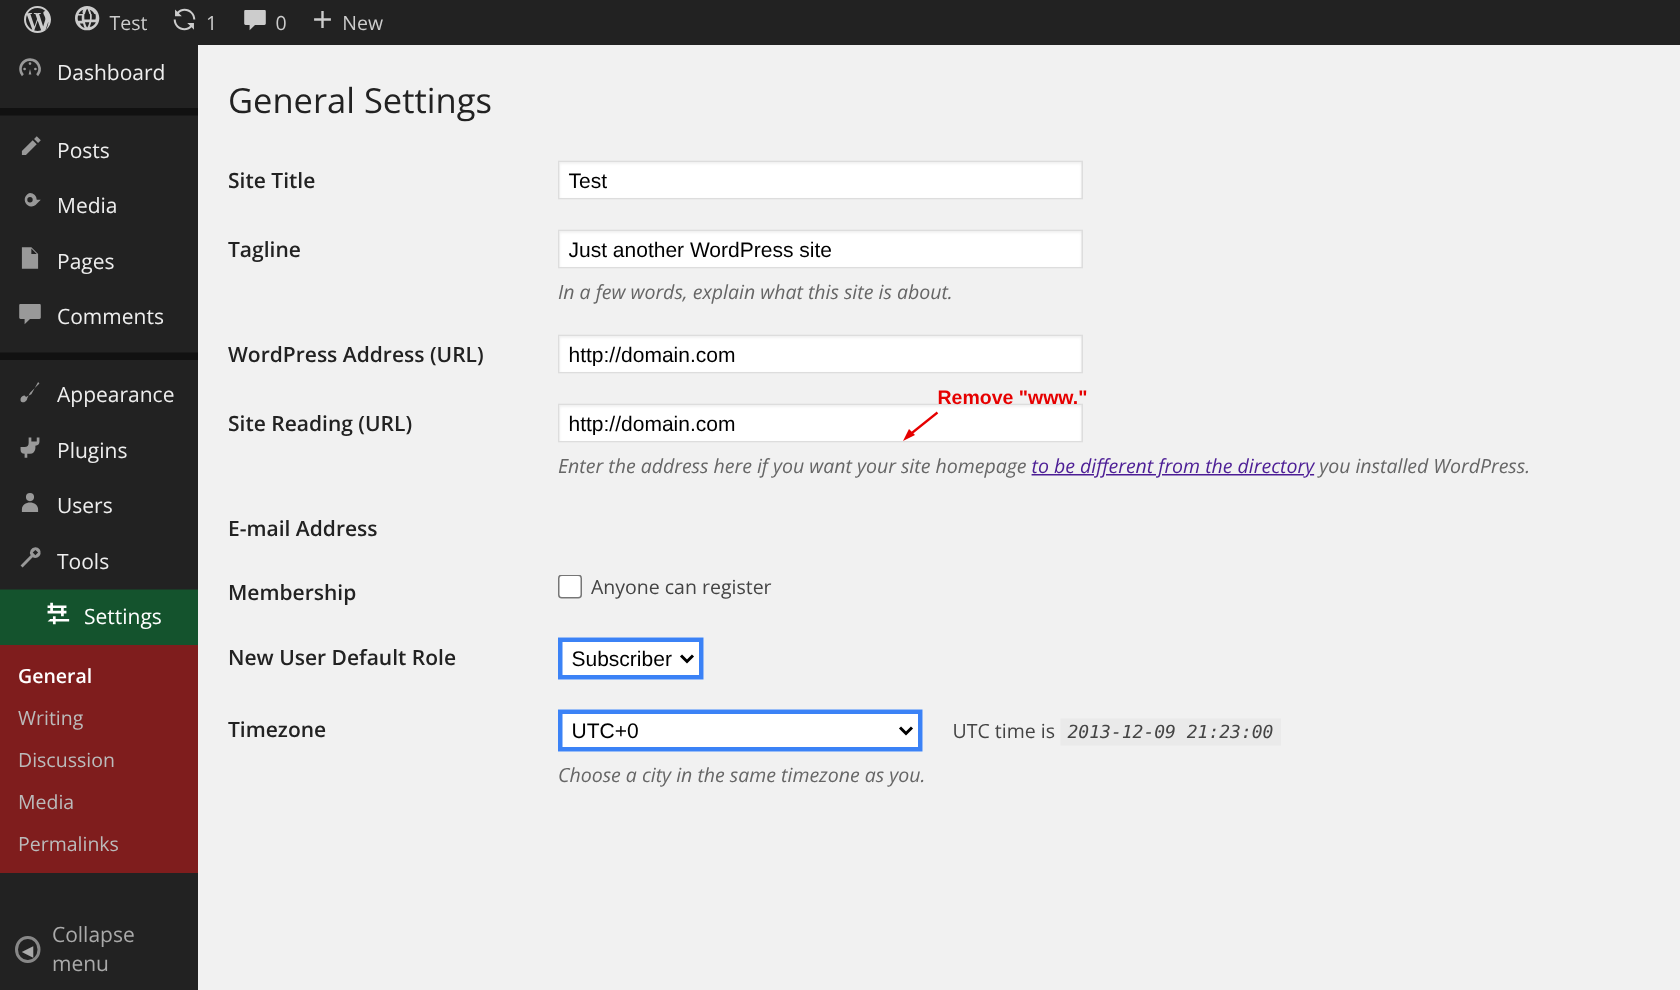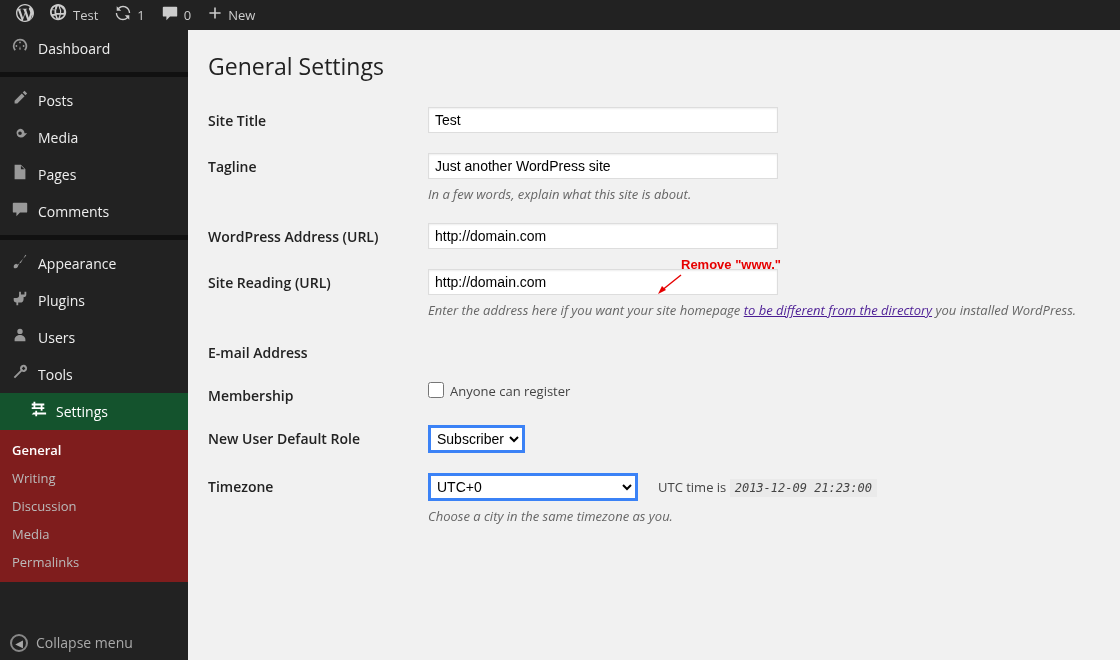--- a/index.html
+++ b/index.html
@@ -5,21 +5,21 @@
 * { box-sizing: border-box; margin: 0; padding: 0; }
 body { font-family: "Open Sans", -apple-system, sans-serif; font-size: 13px; color: #444; background: #f1f1f1; width: 1120px; height: 660px; overflow: hidden; }
 
 
 .adminbar { height: 30px; background: #222; color: #eee; display: flex; align-items: center; padding: 0 8px; font-size: 13px; }
 .adminbar-item { display: flex; align-items: center; padding: 0 8px; height: 30px; color: #ccc; cursor: pointer; gap: 5px; }
 .adminbar-item .ico { font-size: 16px; }
 
 
 .wrap { display: flex; height: 630px; }
-.sidebar { width: 188px; background: #222; color: #eee; display: flex; flex-direction: column; font-size: 14px; }
+.sidebar { width: 132px; background: #222; color: #eee; display: flex; flex-direction: column; font-size: 14px; }
 .menu-item { display: flex; align-items: center; gap: 8px; padding: 7px 10px; color: #eee; cursor: pointer; }
 .menu-item .ico { width: 20px; text-align: center; font-size: 16px; color: #999; }
 .menu-item.current { background: #14532d; color: #fff; position: relative; padding-left: 28px; }
 .menu-item.current .ico { color: #fff; }
 .menu-item.current::after { content: ""; position: absolute; right: -8px; top: 50%; margin-top: -8px; border: 8px solid transparent; border-right-color: #f1f1f1; }
 .menu-sep { height: 5px; background: #111; margin: 5px 0; }
 .submenu { background: #7f1d1d; padding: 6px 0; }
 .submenu-item { padding: 5px 12px; color: #bbb; font-size: 13px; cursor: pointer; }
 .submenu-item.current { color: #fff; font-weight: 600; }
 .collapse { margin-top: auto; display: flex; align-items: center; gap: 8px; padding: 8px 10px; color: #aaa; cursor: pointer; }
@@ -28,24 +28,24 @@
 
 .content { flex: 1; padding: 10px 20px; background: #f1f1f1; overflow: auto; position: relative; }
 h1 { font-size: 23px; font-weight: 400; color: #222; margin: 10px 0 25px; }
 .form-row { display: flex; margin-bottom: 20px; align-items: flex-start; }
 .form-label { width: 220px; font-weight: 600; color: #222; padding-top: 4px; font-size: 14px; }
 .form-field { flex: 1; }
 .form-field input[type=text] { width: 350px; padding: 4px 6px; border: 1px solid #ddd; background: #fff; font-size: 14px; box-shadow: inset 0 1px 2px rgba(0,0,0,.07); }
 .form-field select { padding: 2px; border: 3px solid #3b82f6; background: #fff; font-size: 14px; }
 .form-field .desc { color: #666; font-style: italic; margin-top: 6px; font-size: 13px; }
 .form-field .desc a { color: #4c1d95; }
-.form-field label.cb { display: flex; align-items: flex-start; gap: 6px; }
+.form-field label.cb { display: flex; align-items: center; gap: 6px; }
 .form-field input[type=checkbox] { width: 16px; height: 16px; border: 1px solid #bbb; }
 .tz-row { display: flex; align-items: center; gap: 20px; }
-.tz-row select { width: 210px; }
+.tz-row select { width: 243px; }
 .tz-text { font-size: 13px; }
 .tz-text code { background: #eaeaea; padding: 2px 5px; font-family: Consolas, monospace; font-style: italic; font-size: 12px; }
 
 
 .anno { position: absolute; left: 493px; top: 227px; color: #e60000; font-weight: 600; font-family: Verdana, sans-serif; font-size: 13px; }
 .anno-arrow { position: absolute; left: 467px; top: 241px; pointer-events: none; }
 </style>
 </head>
 <body>
 

